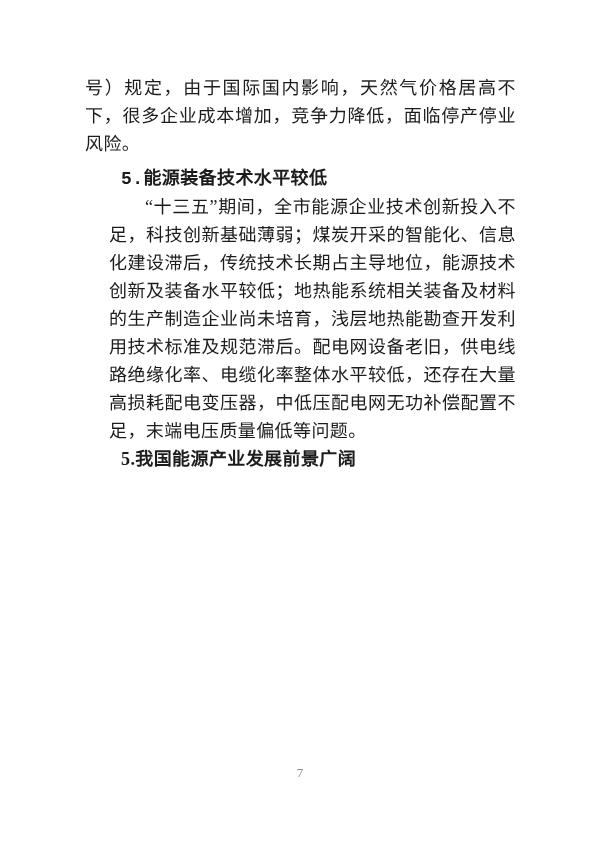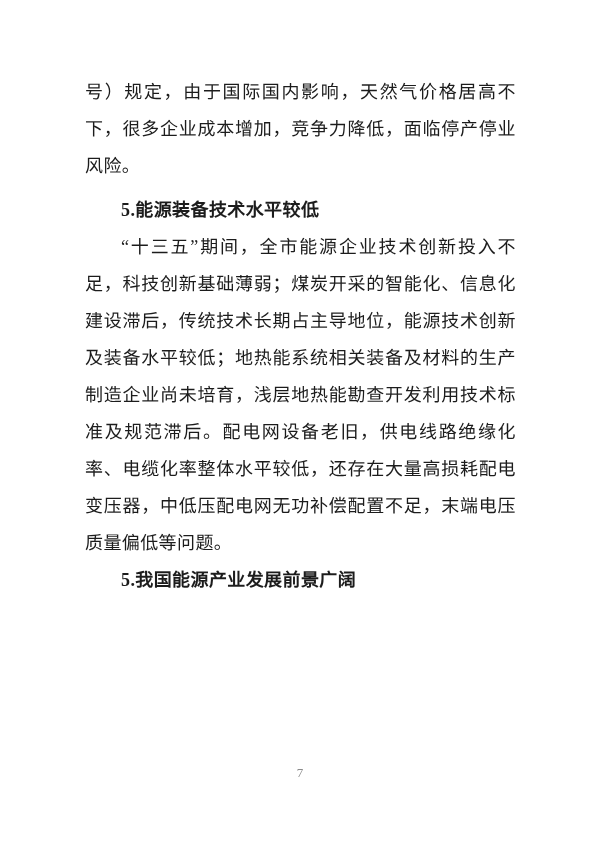--- a/index.html
+++ b/index.html
@@ -18,34 +18,36 @@
   }
   .content {
     position: absolute;
     left: 85px;
     top: 74px;
     width: 431px;
   }
   .content p {
     margin: 0;
     font-size: 18px;
-    line-height: 37px;
+    line-height: 28px;
     text-align: justify;
     text-justify: inter-ideograph;
     letter-spacing: 0.4px;
   }
   .content p.indent {
     text-indent: 2em;
+    margin-left: 24px;
   }
   .content p.heading {
     font-weight: 700;
     text-indent: 2em;
   }
   .content p.gap-before {
     margin-top: 7px;
+    font-family: Liberation Mono, monospace;
   }
   .page-number {
     position: absolute;
     top: 765px;
     left: 0;
     width: 600px;
     text-align: center;
     font-size: 13px;
     color: #8a8a8a;
     font-family: "Liberation Serif", "DejaVu Serif", serif;

